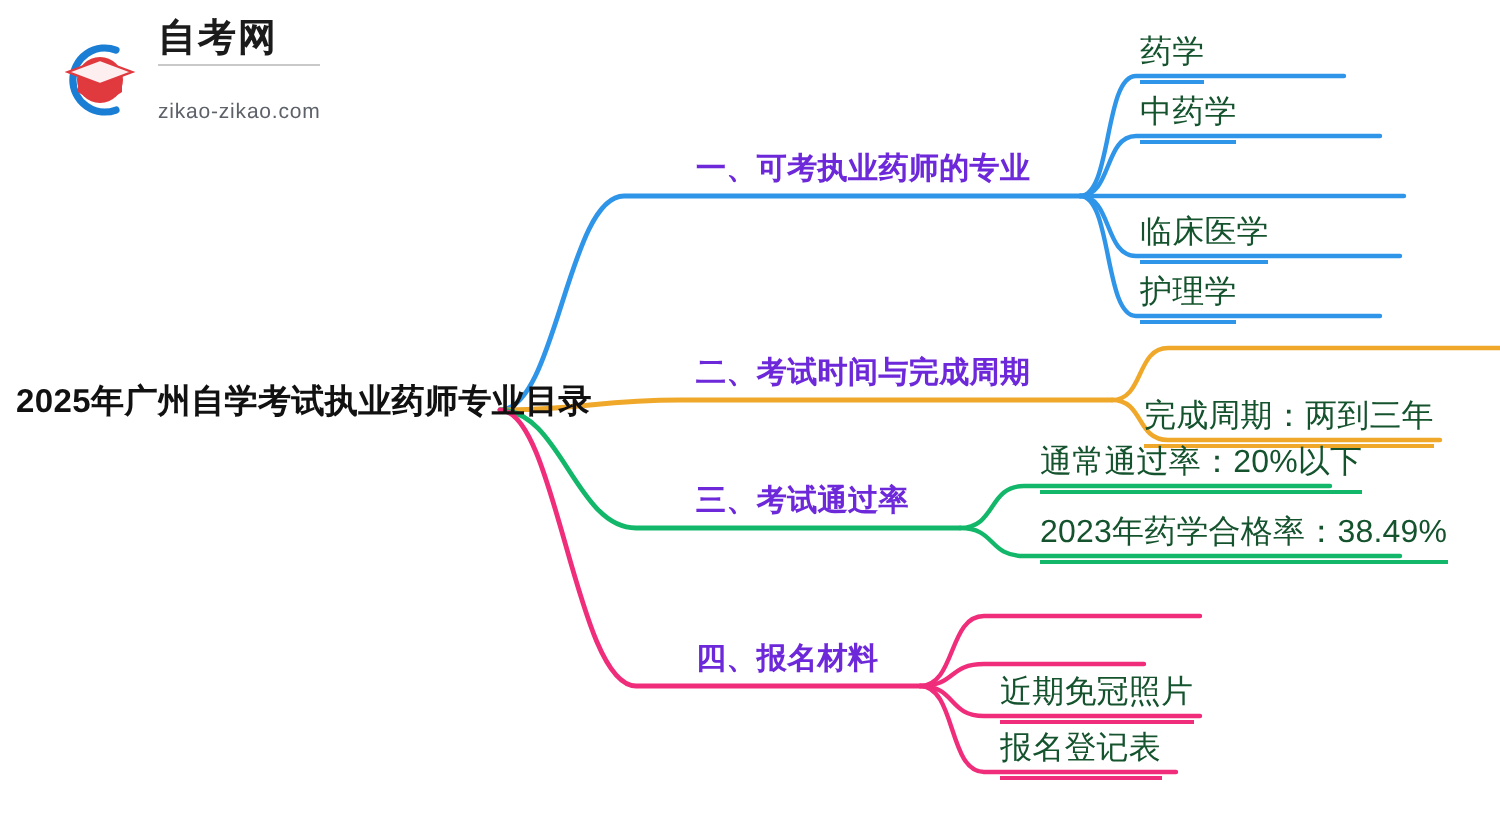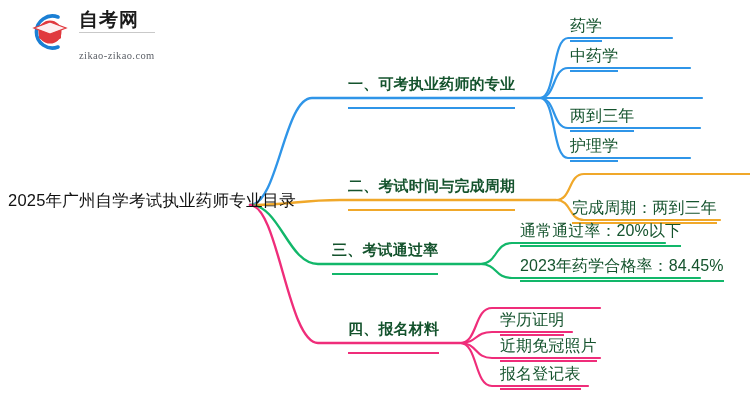--- a/index.html
+++ b/index.html
@@ -28,21 +28,21 @@
     height: 410px;
     pointer-events: none;
   }
 
   
   .logo {
     position: absolute;
     left: 28px;
     top: 10px;
     display: flex;
-    align-items: flex-start;
+    align-items: flex-end;
     gap: 7px;
   }
   .logo-mark {
     width: 44px;
     height: 44px;
     position: relative;
     flex: 0 0 auto;
   }
   .logo-text {
     display: flex;
@@ -56,44 +56,44 @@
     color: #1b1b1b;
     letter-spacing: 1px;
     padding-bottom: 3px;
     border-bottom: 1px solid #c9c9c9;
   }
   .logo-url {
     font-size: 10.5px;
     color: #5d6168;
     letter-spacing: 0.4px;
     padding-top: 3px;
-    font-family: Liberation Serif, serif;
+    font-family: Liberation Sans, sans-serif;
     margin-top: 15px;
   }
 
   
   .root-node {
     position: absolute;
     left: 8px;
     top: 190px;
     font-size: 16.5px;
-    font-weight: normal;
+    font-weight: bold;
     color: #111111;
     white-space: nowrap;
     letter-spacing: 0.2px;
   }
 
   
   .branch-node {
     position: absolute;
     font-size: 15px;
     font-weight: bold;
-    color: #14532d;
+    color: #6d28d9;
     white-space: nowrap;
-    padding-bottom: 13px;
+    padding-bottom: 3px;
     letter-spacing: 0.2px;
   }
 
   
   .leaf-node {
     position: absolute;
     font-size: 16px;
     color: #14532d;
     white-space: nowrap;
     padding-bottom: 3px;
@@ -144,28 +144,27 @@
       <span class="logo-cn">自考网</span>
       <span class="logo-url">zikao-zikao.com</span>
     </div>
   </div>
 
   <div class="root-node">2025年广州自学考试执业药师专业目录</div>
 
   <div class="branch-node" style="left:348px; top:75px; border-bottom:2.4px solid #2f95e8;">一、可考执业药师的专业</div>
   <div class="leaf-node" style="left:570px; top:16px; border-bottom:2.2px solid #2f95e8;">药学</div>
   <div class="leaf-node" style="left:570px; top:46px; border-bottom:2.2px solid #2f95e8;">中药学</div>
-  <div class="leaf-node" style="left:570px; top:106px; border-bottom:2.2px solid #2f95e8;">两到三年</div>
+  <div class="leaf-node" style="left:570px; top:106px; border-bottom:2.2px solid #2f95e8;">临床医学</div>
   <div class="leaf-node" style="left:570px; top:136px; border-bottom:2.2px solid #2f95e8;">护理学</div>
 
   <div class="branch-node" style="left:348px; top:177px; border-bottom:2.4px solid #f0a82a;">二、考试时间与完成周期</div>
   <div class="leaf-node" style="left:572px; top:198px; border-bottom:2.2px solid #f0a82a;text-align:center;">完成周期：两到三年</div>
 
-  <div class="branch-node" style="left:332px; top:241px; border-bottom:2.4px solid #12b76a;">三、考试通过率</div>
+  <div class="branch-node" style="left:348px; top:241px; border-bottom:2.4px solid #12b76a;">三、考试通过率</div>
   <div class="leaf-node" style="left:520px; top:221px; border-bottom:2.2px solid #12b76a;">通常通过率：20%以下</div>
-  <div class="leaf-node" style="left:520px; top:256px; border-bottom:2.2px solid #12b76a;">2023年药学合格率：84.45%</div>
+  <div class="leaf-node" style="left:520px; top:256px; border-bottom:2.2px solid #12b76a;">2023年药学合格率：38.49%</div>
 
   <div class="branch-node" style="left:348px; top:320px; border-bottom:2.4px solid #ef2d7a;">四、报名材料</div>
-  <div class="leaf-node" style="left:500px; top:310px; border-bottom:2.2px solid #ef2d7a;">学历证明</div>
   <div class="leaf-node" style="left:500px; top:336px; border-bottom:2.2px solid #ef2d7a;">近期免冠照片</div>
   <div class="leaf-node" style="left:500px; top:364px; border-bottom:2.2px solid #ef2d7a;">报名登记表</div>
 
 </div>
 
 </body></html>

